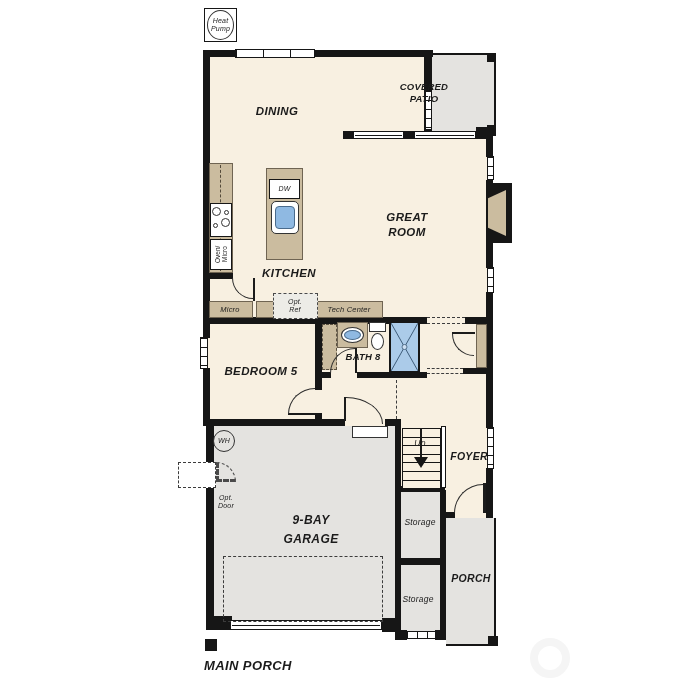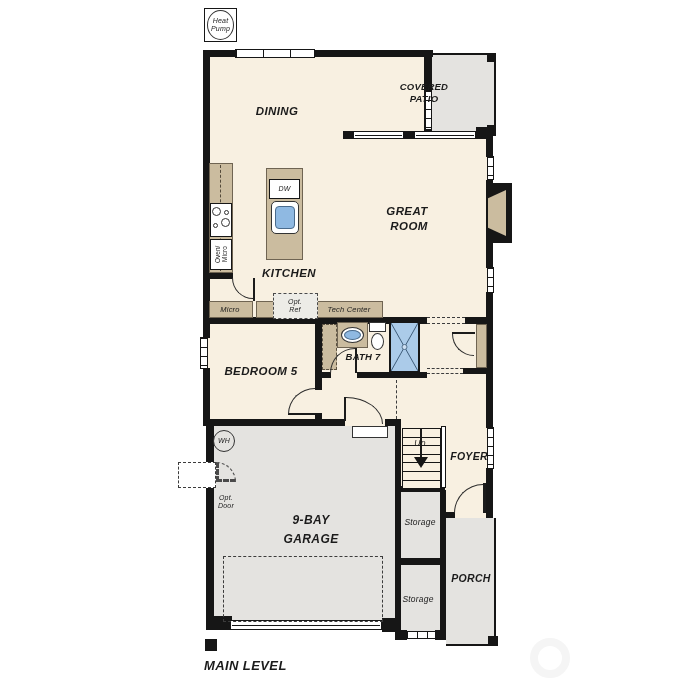--- a/index.html
+++ b/index.html
@@ -166,37 +166,37 @@
 
   <div class="abs win" style="left:204px;top:8px;width:33px;height:34px;border-width:1.5px;"></div>
   <div class="abs circ" style="left:207px;top:10px;width:27px;height:30px;border:1px solid #333;"></div>
 
   <div class="abs wall" style="left:205px;top:639px;width:12px;height:12px;"></div>
   <div class="abs wm" style="left:530px;top:638px;width:40px;height:40px;"></div>
 
   <div class="lbl b f11" style="left:277px;top:111px;">DINING</div>
   <div class="lbl b f9" style="left:424px;top:93px;">COVERED
 PATIO</div>
-  <div class="lbl b f11" style="left:407px;top:219px;text-align:right;">GREAT
+  <div class="lbl b f11" style="left:407px;top:225px;">GREAT
 ROOM</div>
   <div class="lbl b f11" style="left:289px;top:273px;">KITCHEN</div>
   <div class="lbl b f11" style="left:261px;top:371px;">BEDROOM 5</div>
-  <div class="lbl b f9" style="left:363px;top:357px;">BATH 7</div>
+  <div class="lbl b f9" style="left:363px;top:357px;">BATH 8</div>
   <div class="lbl b f10" style="left:469px;top:457px;">FOYER</div>
   <div class="lbl b f12" style="left:311px;top:530px;line-height:1.6;">9-BAY
 GARAGE</div>
   <div class="lbl b f10" style="left:471px;top:579px;">PORCH</div>
   <div class="lbl f8" style="left:420px;top:523px;">Storage</div>
   <div class="lbl f8" style="left:418px;top:600px;">Storage</div>
   <div class="lbl f8" style="left:420px;top:444px;">Up</div>
   <div class="lbl f65" style="left:220.5px;top:25px;">Heat
 Pump</div>
   <div class="lbl f65" style="left:284.5px;top:189px;">DW</div>
   <div class="lbl f7" style="left:230px;top:310px;">Micro</div>
   <div class="lbl f65" style="left:295px;top:306px;">Opt.
 Ref</div>
   <div class="lbl f7" style="left:349px;top:310px;">Tech Center</div>
   <div class="lbl f65" style="left:224px;top:441px;">WH</div>
   <div class="lbl f65" style="left:226px;top:502px;">Opt.
 Door</div>
-  <div class="lbl b f13" style="left:204px;top:658px;transform:none;text-align:left;letter-spacing:.4px;">MAIN LEVEL</div>
+  <div class="lbl b f13" style="left:204px;top:658px;transform:none;text-align:left;letter-spacing:.4px;">MAIN PORCH</div>
 
 </div>
 
 </body></html>

